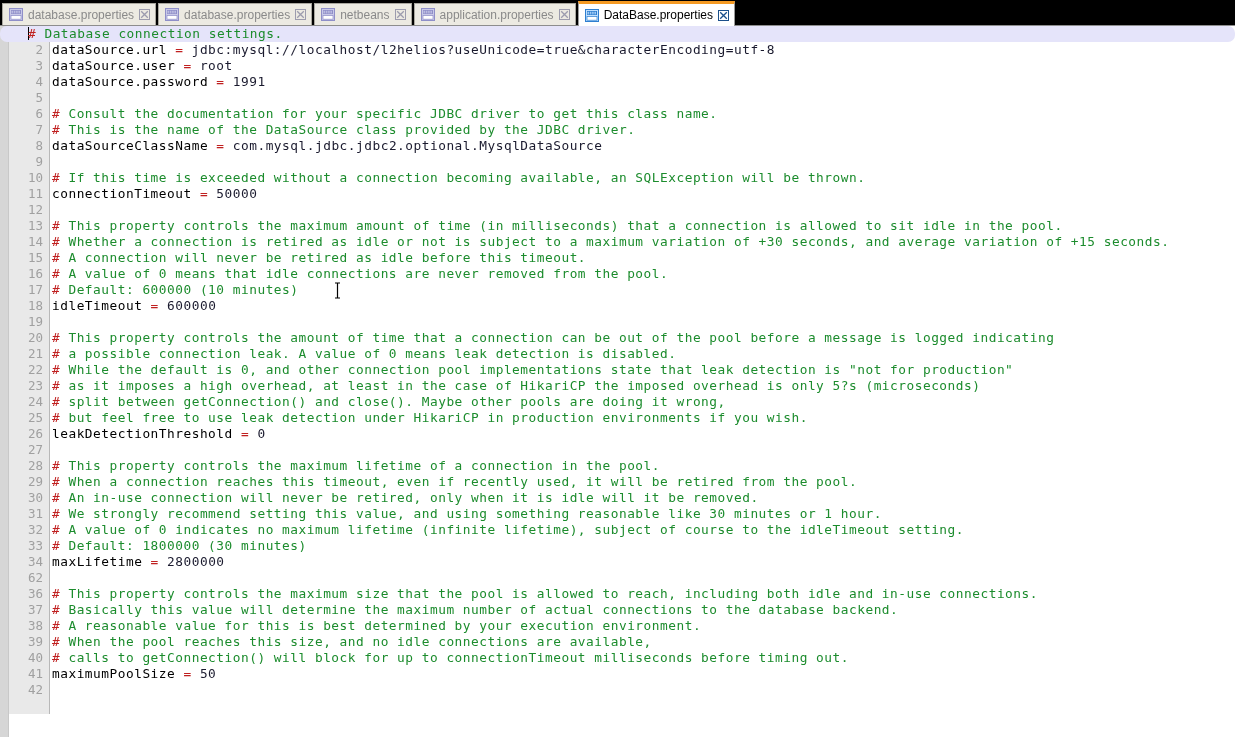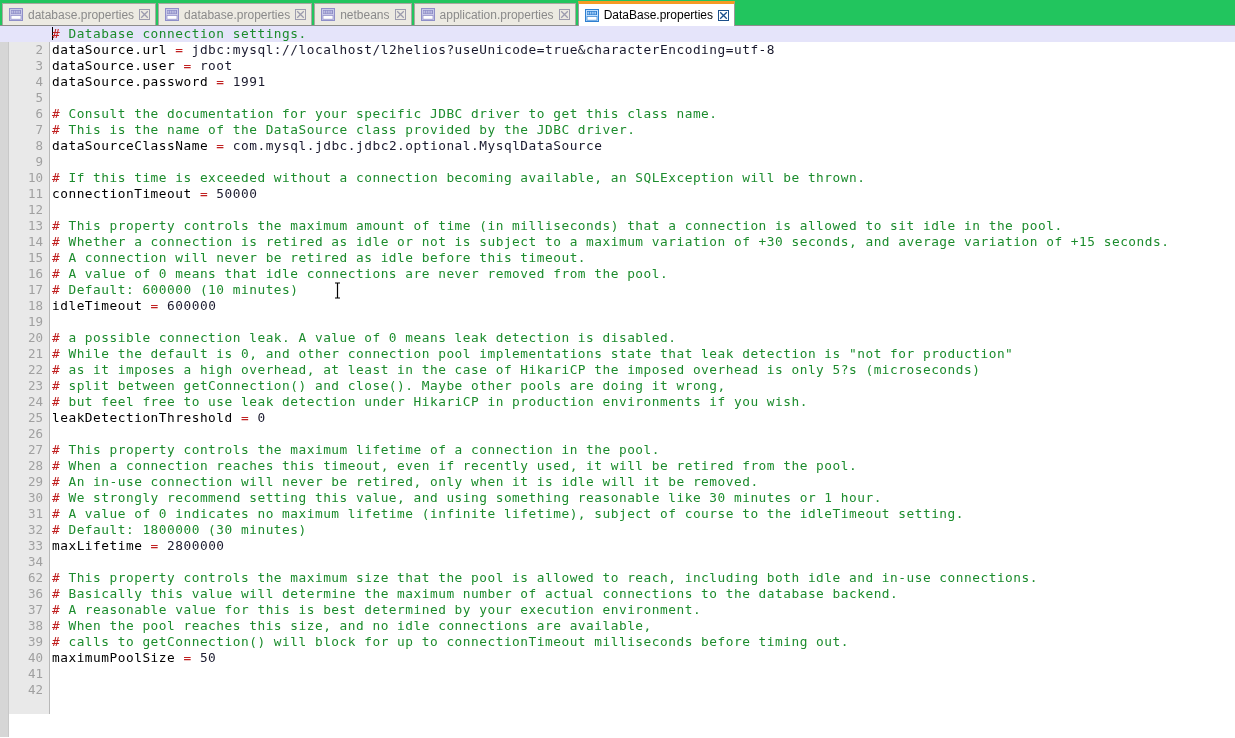--- a/index.html
+++ b/index.html
@@ -11,21 +11,21 @@
     width: 1235px;
     height: 738px;
     overflow: hidden;
     font-family: "DejaVu Sans Mono", monospace;
   }
 
   
   #tabbar {
     position: relative;
     height: 26px;
-    background: #22c55e;
+    background: #000000;
     border-bottom: 1px solid #8d8d8d;
     display: flex;
     align-items: flex-end;
     padding-left: 2px;
     box-sizing: border-box;
   }
   .tab {
     position: relative;
     height: 22px;
     display: flex;
@@ -115,21 +115,22 @@
     font-family: "DejaVu Sans Mono", monospace;
     font-size: 12.8px;
     letter-spacing: 0.04em;
     color: #000000;
     padding-left: 2px;
     box-sizing: border-box;
   }
   .cl.cur {
     background: #e5e4fa;
     margin-left: -50px;
-    padding-left: 52px;
+    padding-left: 28px;
+    border-radius: 7px;
   }
   .hash   { color: #c02020; }
   .cmt    { color: #1c8c2d; }
   .key    { color: #000000; }
   .eq     { color: #c02020; }
   .val    { color: #1a1a2e; text-align: center; }
 
   
   .caret {
     display: inline-block;
@@ -335,20 +336,21 @@
       <div class="cl"><span class="hash">#</span><span class="cmt"> If this time is exceeded without a connection becoming available, an SQLException will be thrown.</span></div>
       <div class="cl"><span class="key">connectionTimeout</span><span> </span><span class="eq">=</span><span> </span><span class="val">50000</span></div>
       <div class="cl">&nbsp;</div>
       <div class="cl"><span class="hash">#</span><span class="cmt"> This property controls the maximum amount of time (in milliseconds) that a connection is allowed to sit idle in the pool.</span></div>
       <div class="cl"><span class="hash">#</span><span class="cmt"> Whether a connection is retired as idle or not is subject to a maximum variation of +30 seconds, and average variation of +15 seconds.</span></div>
       <div class="cl"><span class="hash">#</span><span class="cmt"> A connection will never be retired as idle before this timeout.</span></div>
       <div class="cl"><span class="hash">#</span><span class="cmt"> A value of 0 means that idle connections are never removed from the pool.</span></div>
       <div class="cl"><span class="hash">#</span><span class="cmt"> Default: 600000 (10 minutes)</span></div>
       <div class="cl"><span class="key">idleTimeout</span><span> </span><span class="eq">=</span><span> </span><span class="val">600000</span></div>
       <div class="cl">&nbsp;</div>
+      <div class="cl"><span class="hash">#</span><span class="cmt"> This property controls the amount of time that a connection can be out of the pool before a message is logged indicating</span></div>
       <div class="cl"><span class="hash">#</span><span class="cmt"> a possible connection leak. A value of 0 means leak detection is disabled.</span></div>
       <div class="cl"><span class="hash">#</span><span class="cmt"> While the default is 0, and other connection pool implementations state that leak detection is "not for production"</span></div>
       <div class="cl"><span class="hash">#</span><span class="cmt"> as it imposes a high overhead, at least in the case of HikariCP the imposed overhead is only 5?s (microseconds)</span></div>
       <div class="cl"><span class="hash">#</span><span class="cmt"> split between getConnection() and close(). Maybe other pools are doing it wrong,</span></div>
       <div class="cl"><span class="hash">#</span><span class="cmt"> but feel free to use leak detection under HikariCP in production environments if you wish.</span></div>
       <div class="cl"><span class="key">leakDetectionThreshold</span><span> </span><span class="eq">=</span><span> </span><span class="val">0</span></div>
       <div class="cl">&nbsp;</div>
       <div class="cl"><span class="hash">#</span><span class="cmt"> This property controls the maximum lifetime of a connection in the pool.</span></div>
       <div class="cl"><span class="hash">#</span><span class="cmt"> When a connection reaches this timeout, even if recently used, it will be retired from the pool.</span></div>
       <div class="cl"><span class="hash">#</span><span class="cmt"> An in-use connection will never be retired, only when it is idle will it be removed.</span></div>

